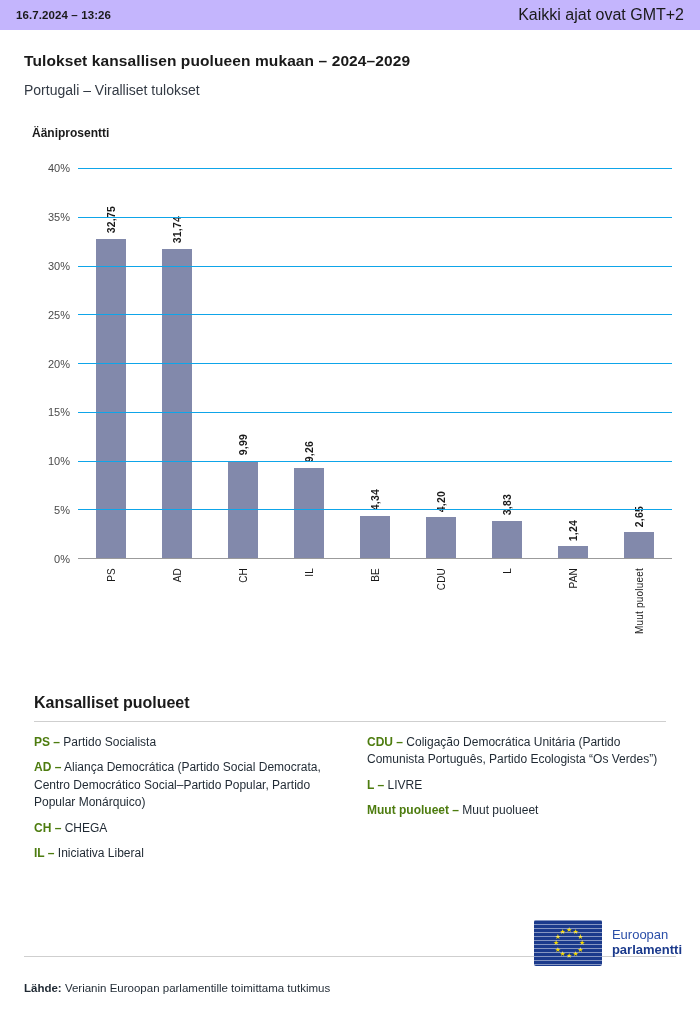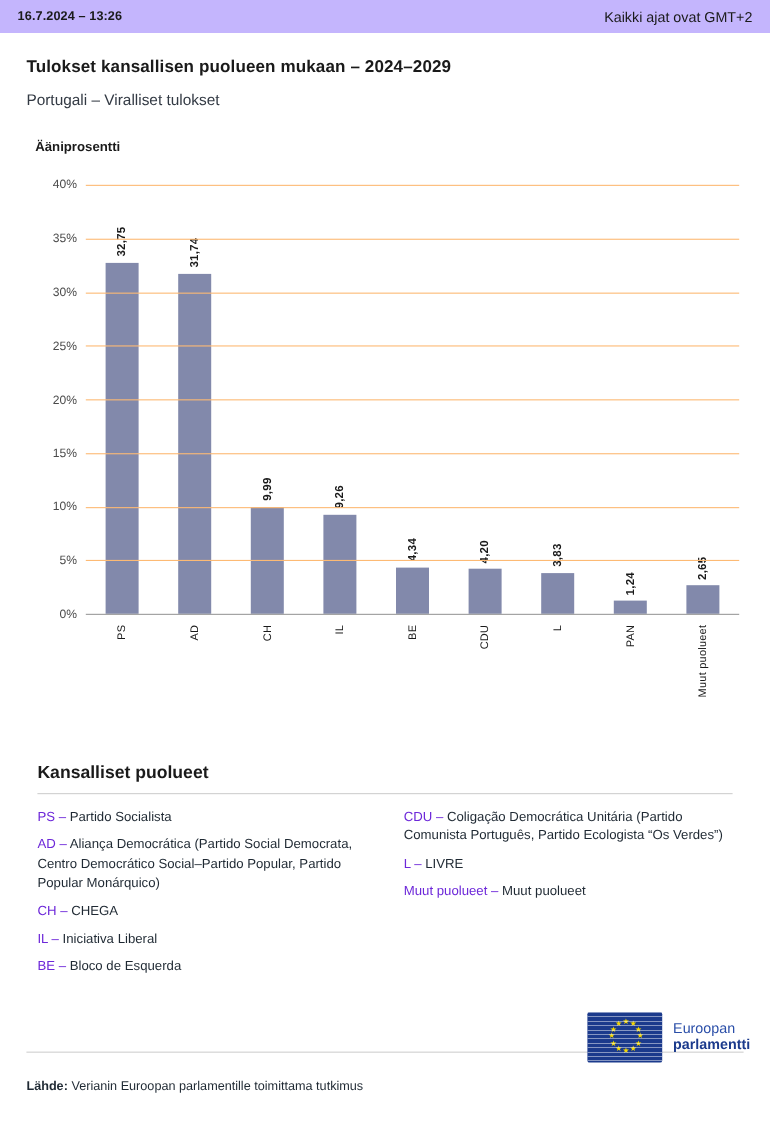--- a/index.html
+++ b/index.html
@@ -16,21 +16,21 @@
   .topbar {
     height: 30px;
     background: #c4b5fd;
     display: flex;
     align-items: center;
     justify-content: space-between;
     padding: 0 16px;
     font-size: 11.5px;
   }
   .topbar .left { font-weight: bold; color: #1a1a1a; letter-spacing: 0.1px; }
-  .topbar .right { color: #1a1a1a; font-weight: normal; font-size: 13px; }
+  .topbar .right { color: #1a1a1a; font-weight: normal; font-size: 16px; }
 
   
   .head-wrap { padding: 22px 8px 0 24px; }
   .title {
     font-size: 15.5px;
     font-weight: bold;
     color: #1a1a1a;
     letter-spacing: 0.1px;
   }
   .subtitle {
@@ -54,21 +54,21 @@
     height: 520px;
   }
   .plot {
     position: absolute;
     left: 56px; right: 6px; top: 0; bottom: 130px;
   }
   .gridline {
     position: absolute;
     left: 0; right: 0;
     height: 1px;
-    background: #fdba74;
+    background: #0ea5e9;
   }
   .gridline.baseline { background: #9b9b9b; height: 1px; }
   .ytick {
     position: absolute;
     right: calc(100% + 8px);
     transform: translateY(-50%);
     font-size: 11px;
     color: #4a4a4a;
     white-space: nowrap;
   }
@@ -143,21 +143,21 @@
     display: flex;
     gap: 34px;
   }
   .legend-col { flex: 1 1 0; }
   .legend-item {
     font-size: 12px;
     line-height: 1.45;
     color: #1f2933;
     margin-bottom: 8px;
   }
-  .legend-item b { font-weight: normal; color: #6d28d9; }
+  .legend-item b { font-weight: bold; color: #4d7c0f; }
 
   
   .footer {
     position: absolute;
     left: 0; right: 0; bottom: 0;
     height: 80px;
   }
   .footer-rule {
     position: absolute;
     left: 24px; right: 24px; top: 0;
@@ -324,21 +324,20 @@
 
   <div class="legend-wrap">
     <div class="legend-title">Kansalliset puolueet</div>
     <div class="legend-rule"></div>
     <div class="legend-cols">
       <div class="legend-col" id="legend-left">
           <div class="legend-item"><b>PS –</b><span> Partido Socialista</span></div>
           <div class="legend-item"><b>AD –</b><span> Aliança Democrática (Partido Social Democrata, Centro Democrático Social–Partido Popular, Partido Popular Monárquico)</span></div>
           <div class="legend-item"><b>CH –</b><span> CHEGA</span></div>
           <div class="legend-item"><b>IL –</b><span> Iniciativa Liberal</span></div>
-          <div class="legend-item"><b>BE –</b><span> Bloco de Esquerda</span></div>
         </div>
       <div class="legend-col" id="legend-right">
           <div class="legend-item"><b>CDU –</b><span> Coligação Democrática Unitária (Partido Comunista Português, Partido Ecologista “Os Verdes”)</span></div>
           <div class="legend-item"><b>L –</b><span> LIVRE</span></div>
           <div class="legend-item"><b>Muut puolueet –</b><span> Muut puolueet</span></div>
         </div>
     </div>
   </div>
 
   <div class="footer">

